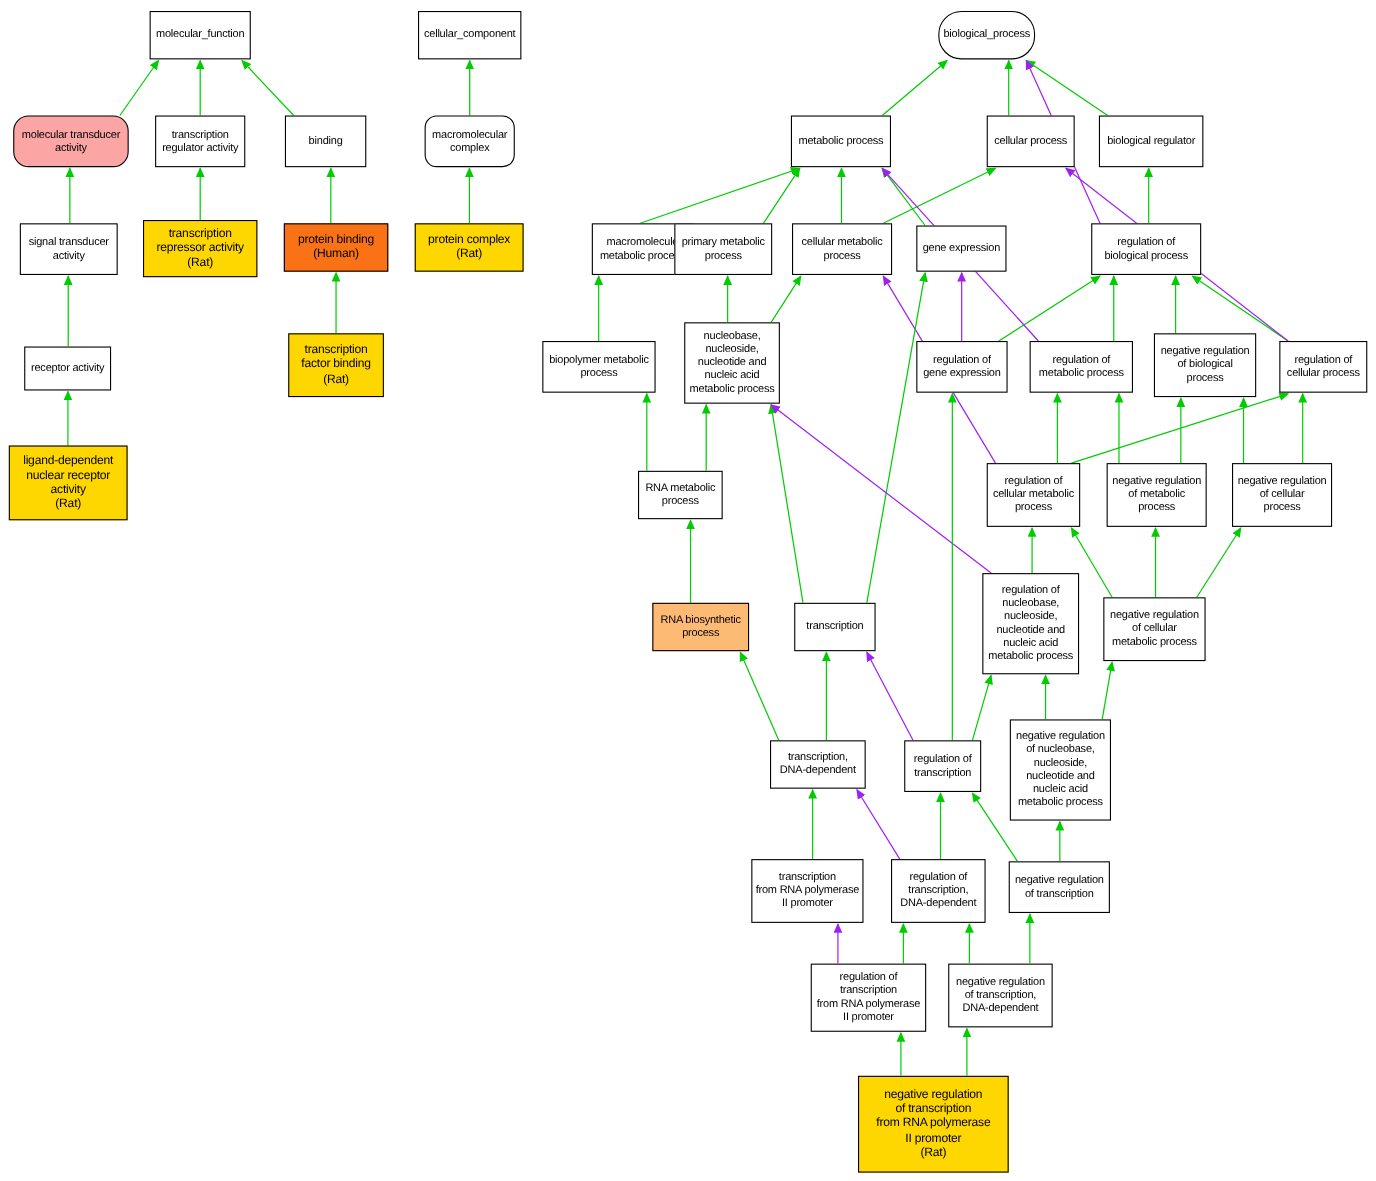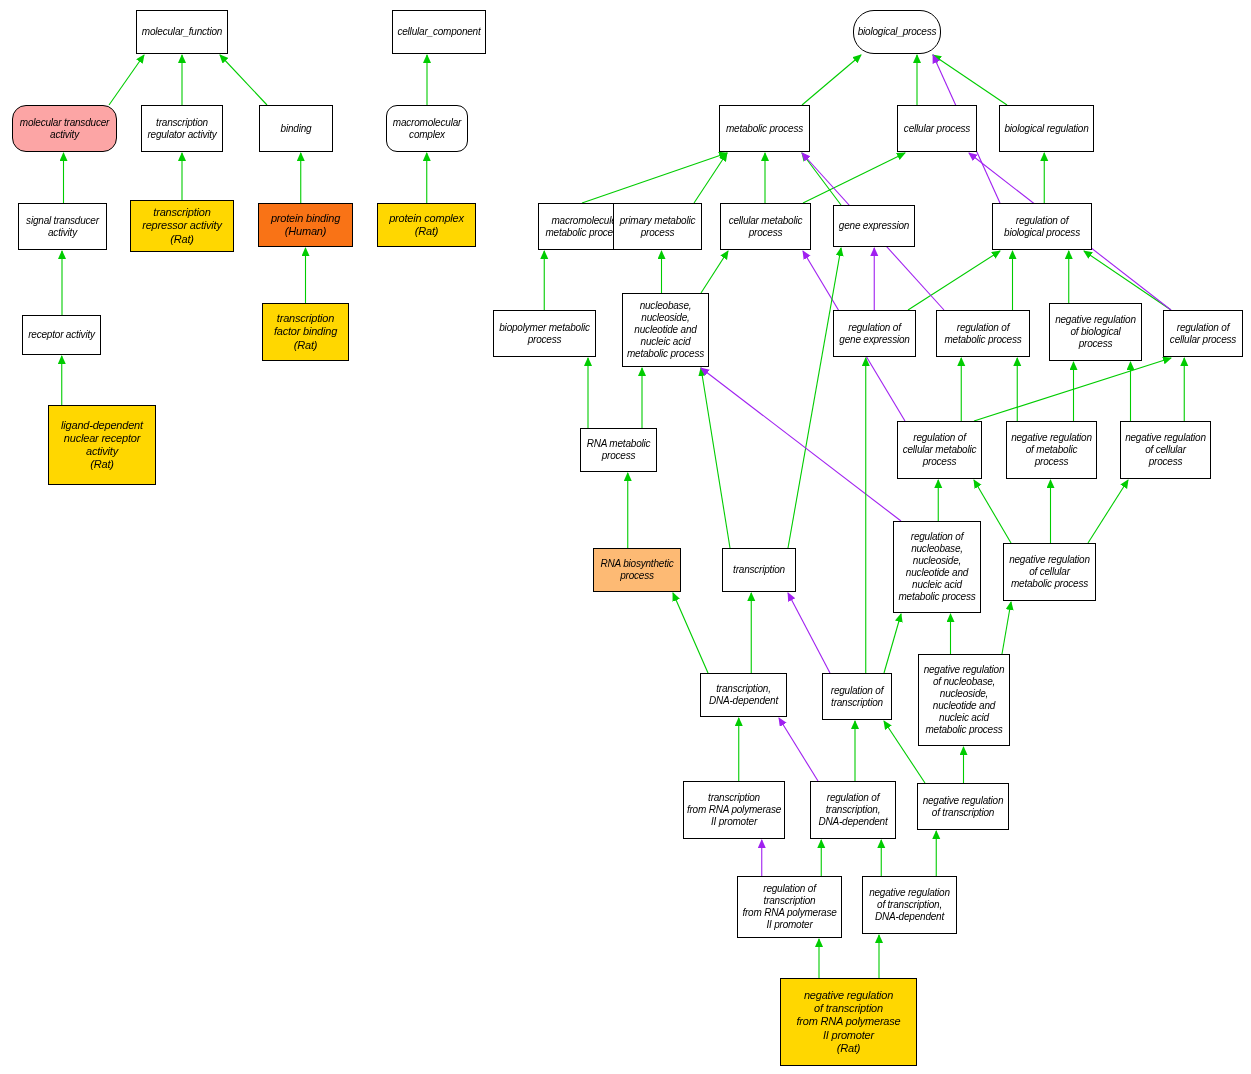--- a/index.html
+++ b/index.html
@@ -27,21 +27,20 @@
     text-align: center;
     padding: 1px 2px;
     cursor: pointer;
   }
   .node-label {
     white-space: pre-line;
     font-size: 10px;
     line-height: 1.2;
     letter-spacing: -0.2px;
     color: #000000;
-    font-style: italic;
   }
   .node.hl .node-label {
     font-size: 11px;
   }
   #edges line { stroke-width: 1.1; }
 </style>
 </head>
 <body>
 
 <div id="stage">
@@ -117,21 +116,21 @@
       <line x1="821.25" y1="876" x2="821.25" y2="840" stroke="#00cc00" marker-end="url(#arrow-is_a)"></line>
       <line x1="761.75" y1="876" x2="761.75" y2="840" stroke="#a020f0" marker-end="url(#arrow-regulates)"></line>
       <line x1="881.25" y1="876" x2="881.25" y2="840" stroke="#00cc00" marker-end="url(#arrow-is_a)"></line>
       <line x1="936.25" y1="876" x2="936.25" y2="831" stroke="#00cc00" marker-end="url(#arrow-is_a)"></line>
       <line x1="819" y1="978" x2="819" y2="939" stroke="#00cc00" marker-end="url(#arrow-is_a)"></line>
       <line x1="879" y1="978" x2="879" y2="935" stroke="#00cc00" marker-end="url(#arrow-is_a)"></line>
     </svg>
 <div class="node" style="left: 136px; top: 10px; width: 92px; height: 44px; background: rgb(255, 255, 255);">
       <span class="node-label">molecular_function</span>
     </div>
-    <div class="node" style="left: 380px; top: 10px; width: 94px; height: 44px; background: rgb(255, 255, 255); margin-left: 12px;">
+    <div class="node" style="left: 380px; top: 10px; width: 94px; height: 44px; background: rgb(255, 255, 255);">
       <span class="node-label">cellular_component</span>
     </div>
     <div class="node" style="left: 853px; top: 10px; width: 88px; height: 44px; background: rgb(255, 255, 255); border-radius: 21px;">
       <span class="node-label">biological_process</span>
     </div>
     <div class="node" style="left: 12px; top: 105px; width: 105px; height: 47px; background: #fca5a5; border-radius: 14px;">
       <span class="node-label">molecular transducer
 activity</span>
     </div>
     <div class="node" style="left: 141px; top: 105px; width: 82px; height: 47px; background: rgb(255, 255, 255);">
@@ -145,21 +144,21 @@
       <span class="node-label">macromolecular
 complex</span>
     </div>
     <div class="node" style="left: 719px; top: 105px; width: 91px; height: 47px; background: rgb(255, 255, 255);">
       <span class="node-label">metabolic process</span>
     </div>
     <div class="node" style="left: 897px; top: 105px; width: 80px; height: 47px; background: rgb(255, 255, 255);">
       <span class="node-label">cellular process</span>
     </div>
     <div class="node" style="left: 999px; top: 105px; width: 95px; height: 47px; background: rgb(255, 255, 255);">
-      <span class="node-label">biological regulation</span>
+      <span class="node-label">biological regulator</span>
     </div>
     <div class="node" style="left: 18px; top: 203px; width: 89px; height: 47px; background: rgb(255, 255, 255);">
       <span class="node-label">signal transducer
 activity</span>
     </div>
     <div class="node hl" style="left: 130px; top: 200px; width: 104px; height: 52px; background: rgb(255, 215, 0);">
       <span class="node-label">transcription
 repressor activity
 (Rat)</span>
     </div>
@@ -219,21 +218,21 @@
     </div>
     <div class="node" style="left: 1049px; top: 303px; width: 93px; height: 58px; background: rgb(255, 255, 255);">
       <span class="node-label">negative regulation
 of biological
 process</span>
     </div>
     <div class="node" style="left: 1163px; top: 310px; width: 80px; height: 47px; background: rgb(255, 255, 255);">
       <span class="node-label">regulation of
 cellular process</span>
     </div>
-    <div class="node hl" style="left: 8px; top: 405px; width: 108px; height: 80px; background: rgb(255, 215, 0); margin-left: 40px;">
+    <div class="node hl" style="left: 8px; top: 405px; width: 108px; height: 68px; background: rgb(255, 215, 0);">
       <span class="node-label">ligand-dependent
 nuclear receptor
 activity
 (Rat)</span>
     </div>
     <div class="node" style="left: 580px; top: 428px; width: 77px; height: 44px; background: rgb(255, 255, 255);">
       <span class="node-label">RNA metabolic
 process</span>
     </div>
     <div class="node" style="left: 897px; top: 421px; width: 85px; height: 58px; background: rgb(255, 255, 255);">

